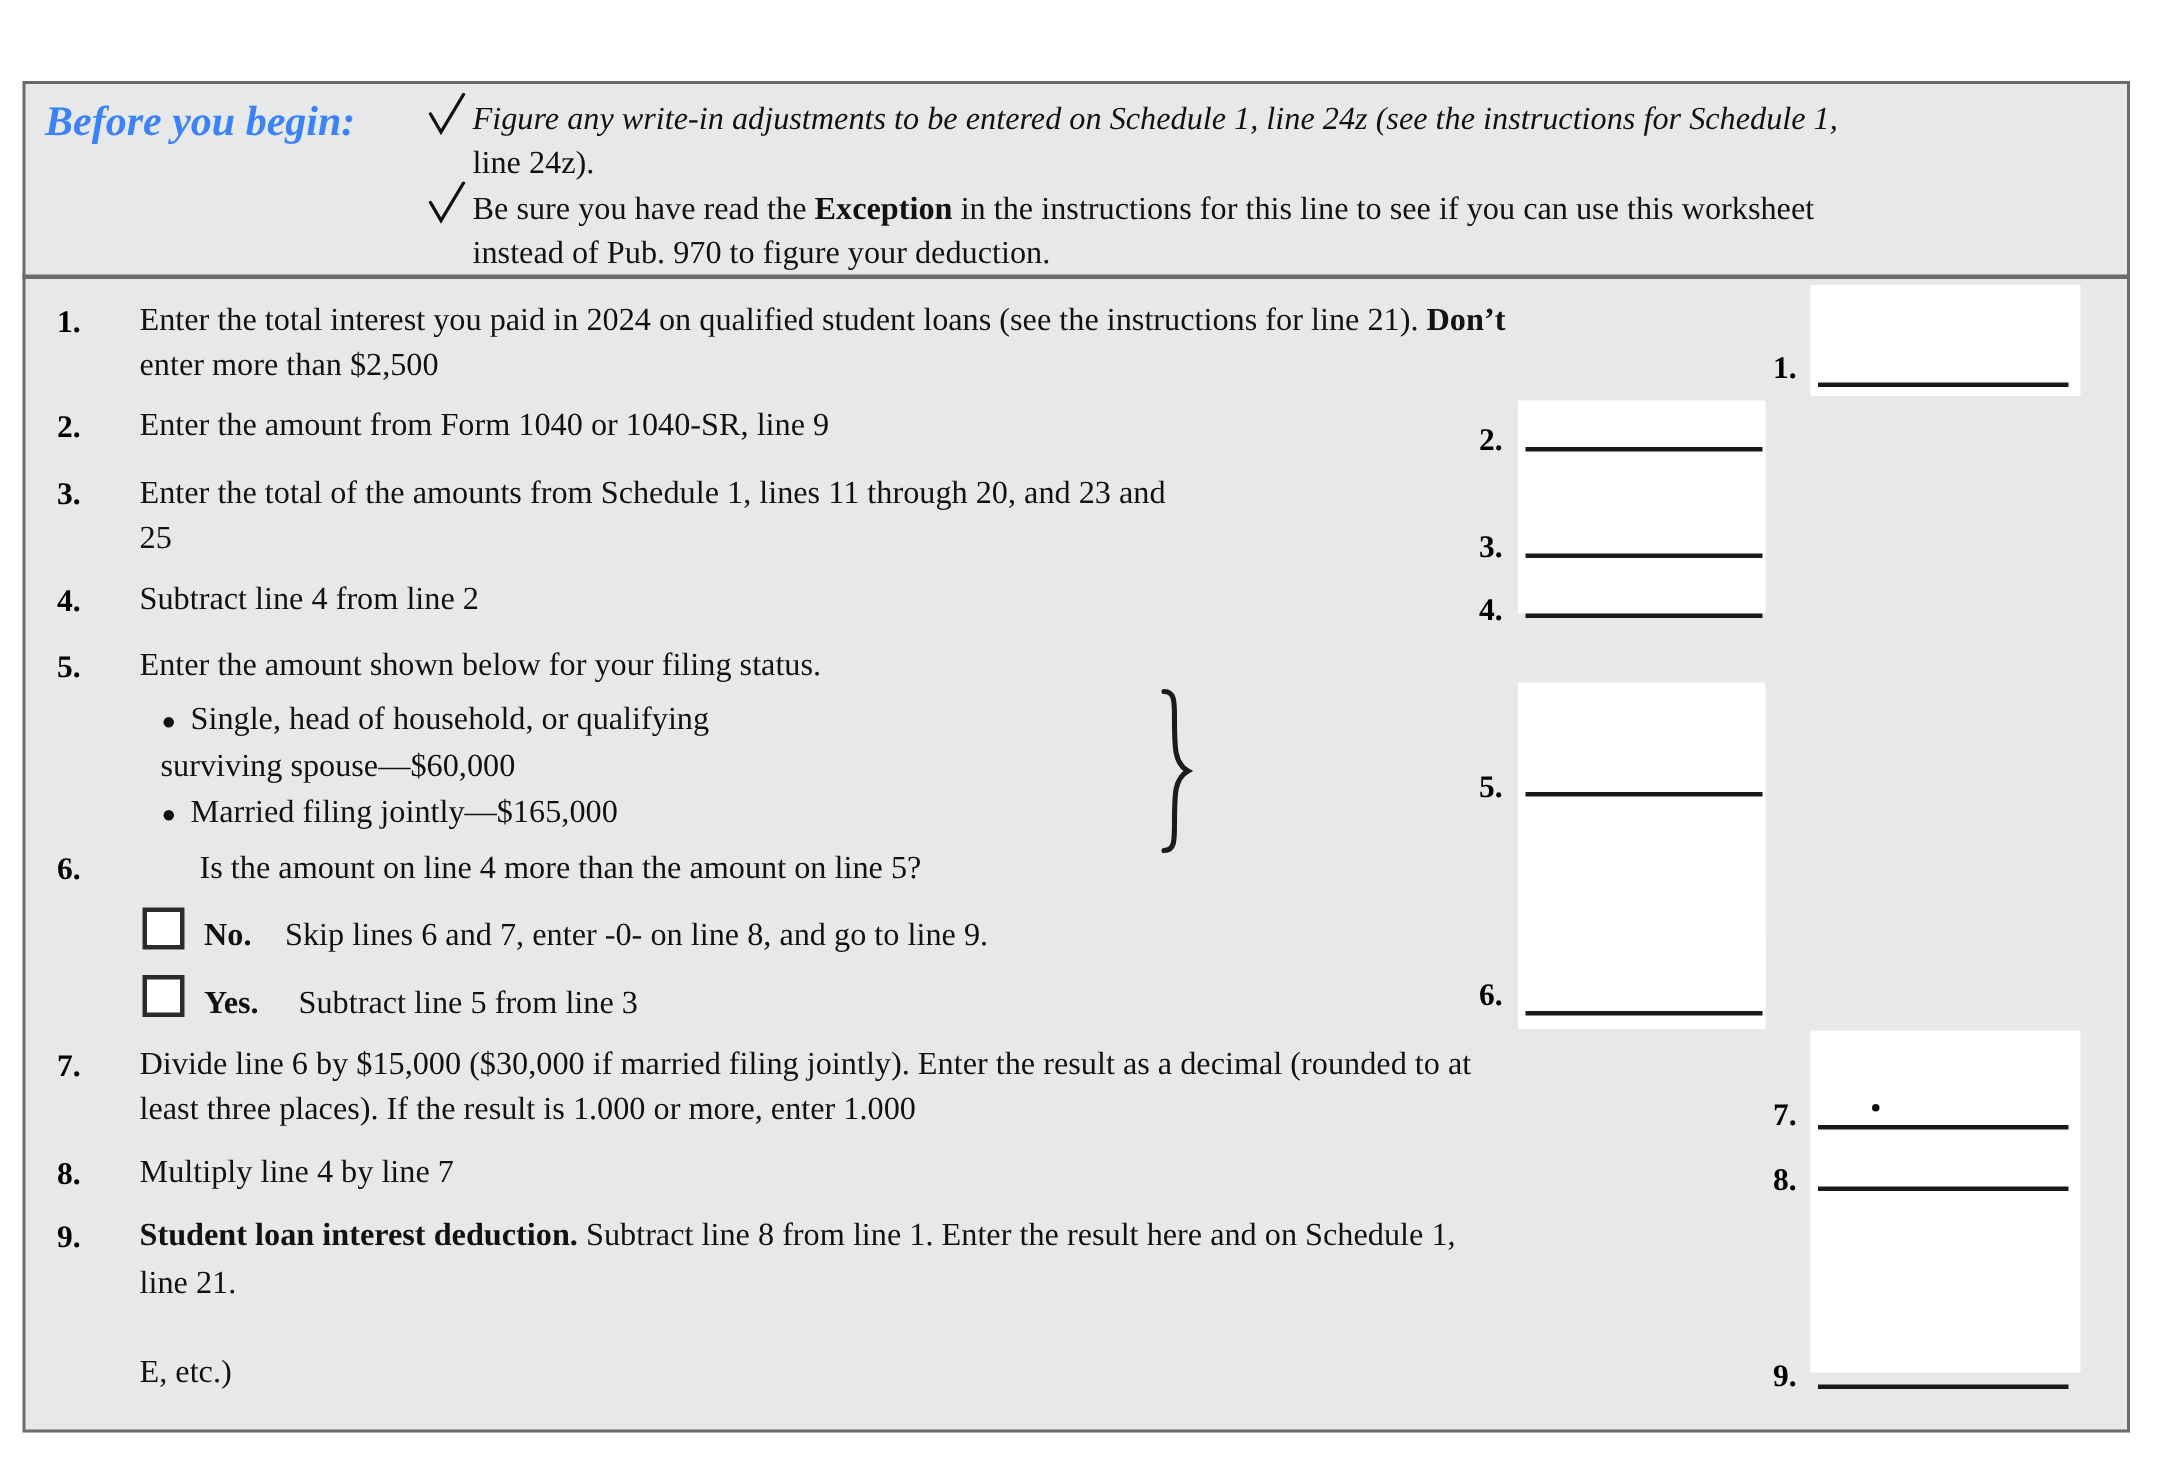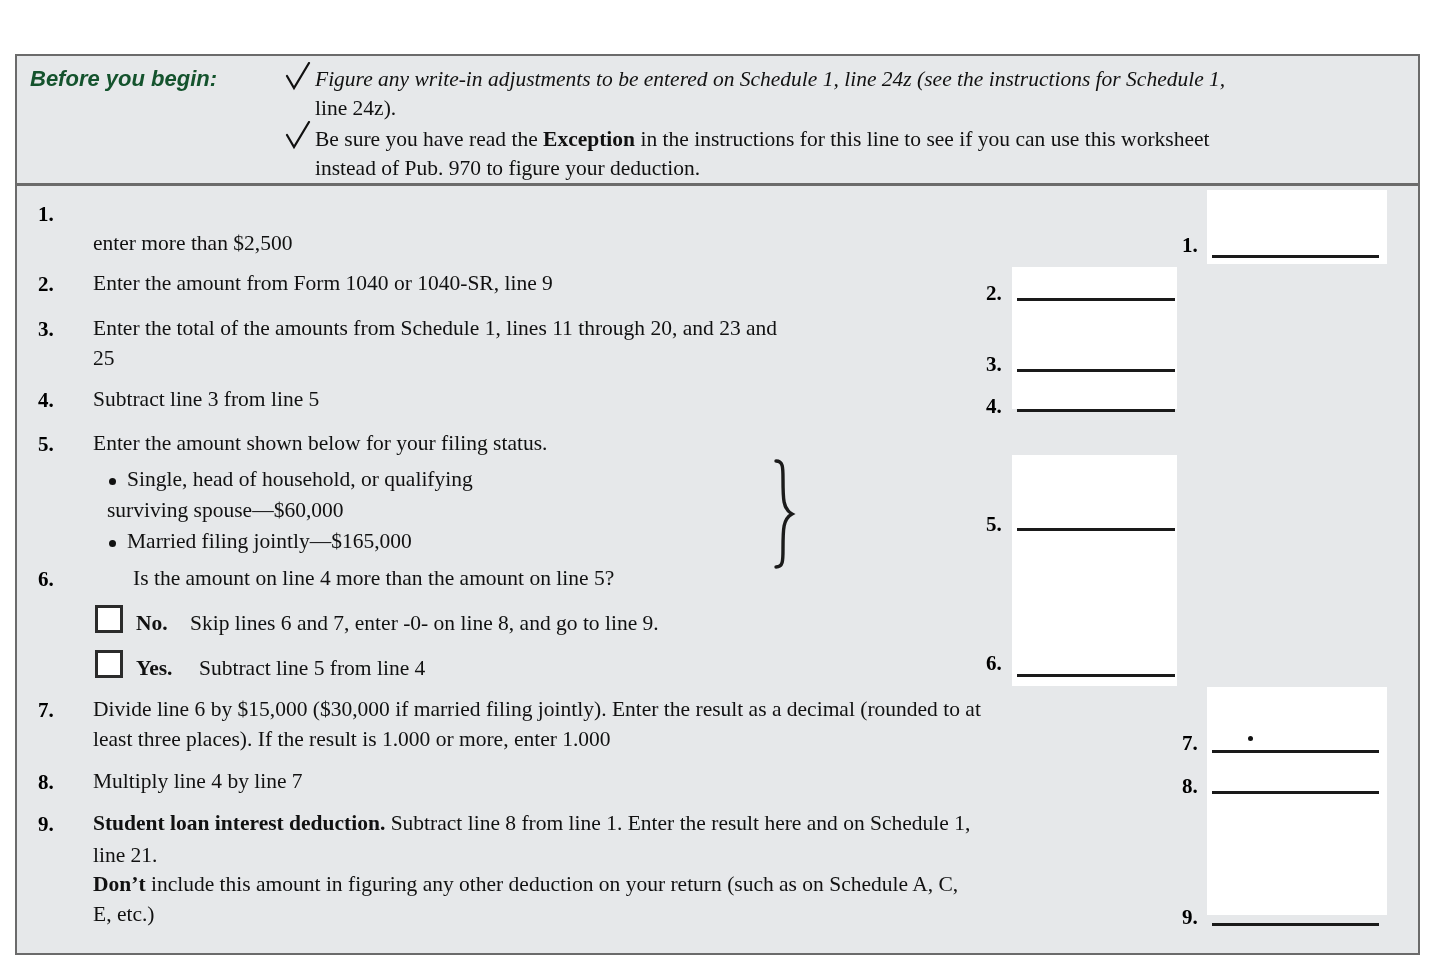--- a/index.html
+++ b/index.html
@@ -70,25 +70,25 @@
     font-weight: bold;
     font-size: 21px;
     color: #000;
   }
 
   
   .byb {
     position: absolute;
     left: 30px;
     top: 66px;
-    font-family: Liberation Sans, sans-serif;
+    font-family: Liberation Serif, serif;
     font-style: italic;
     font-weight: bold;
-    font-size: 22px;
-    color: #14532d;
+    font-size: 28px;
+    color: #3b82f6;
     white-space: nowrap;
   }
 
   
   .checkmark {
     position: absolute;
     width: 26px;
     height: 30px;
   }
   .checkmark svg { display: block; }
@@ -175,20 +175,21 @@
 
   <div class="checkmark" style="left:285px; top:121px;">
     <svg width="26" height="30" viewBox="0 0 26 30">
         <path d="M2 14 L9 26 L24 1" stroke="#111" stroke-width="2.2" fill="none" stroke-linecap="round"></path>
       </svg>
   </div>
   <div class="txt" style="left:315px; top:126px;"><span>Be sure you have read the </span><span class="b">Exception</span><span> in the instructions for this line to see if you can use this worksheet</span></div>
   <div class="txt" style="left:315px; top:155px;">instead of Pub. 970 to figure your deduction.</div>
 
   <div class="num" style="left:38px; top:202px;">1.</div>
+  <div class="txt" style="left:93px; top:200px;"><span>Enter the total interest you paid in 2024 on qualified student loans (see the instructions for line 21). </span><span class="b">Don’t</span></div>
   <div class="txt" style="left:93px; top:230px;">enter more than $2,500</div>
   <div class="leader" style="left:348px; top:246px; width:835px;"></div>
 
   <div class="whitebox" style="left:1207px; top:190px; width:180px; height:74px;"></div>
   <div class="num" style="left:1182px; top:233px;">1.</div>
   <div class="ansline" style="left:1212px; top:255px; width:167px;"></div>
 
   <div class="whitebox" style="left:1012px; top:267px; width:165px; height:142px;"></div>
 
   <div class="num" style="left:38px; top:272px;">2.</div>
@@ -198,21 +199,21 @@
   <div class="ansline" style="left:1017px; top:298px; width:158px;"></div>
 
   <div class="num" style="left:38px; top:317px;">3.</div>
   <div class="txt" style="left:93px; top:315px;">Enter the total of the amounts from Schedule 1, lines 11 through 20, and 23 and</div>
   <div class="txt" style="left:93px; top:345px;">25</div>
   <div class="leader" style="left:125px; top:361px; width:855px;"></div>
   <div class="num" style="left:986px; top:352px;">3.</div>
   <div class="ansline" style="left:1017px; top:369px; width:158px;"></div>
 
   <div class="num" style="left:38px; top:388px;">4.</div>
-  <div class="txt" style="left:93px; top:386px;">Subtract line 3 from line 5</div>
+  <div class="txt" style="left:93px; top:386px;">Subtract line 4 from line 2</div>
   <div class="leader" style="left:383px; top:403px; width:597px;"></div>
   <div class="num" style="left:986px; top:394px;">4.</div>
   <div class="ansline" style="left:1017px; top:409px; width:158px;"></div>
 
   <div class="num" style="left:38px; top:432px;">5.</div>
   <div class="txt" style="left:93px; top:430px;">Enter the amount shown below for your filing status.</div>
 
   <div class="bullet" style="left:109px; top:478px;"></div>
   <div class="txt" style="left:127px; top:466px;">Single, head of household, or qualifying</div>
   <div class="txt" style="left:107px; top:497px;">surviving spouse—$60,000</div>
@@ -232,21 +233,21 @@
 
   <div class="num" style="left:38px; top:567px;">6.</div>
   <div class="txt" style="left:93px; top:565px;margin-left:40px;">Is the amount on line 4 more than the amount on line 5?</div>
 
   <div class="cbox" style="left:95px; top:605px;"></div>
   <div class="txt b" style="left:136px; top:610px;">No.</div>
   <div class="txt" style="left:190px; top:610px;">Skip lines 6 and 7, enter -0- on line 8, and go to line 9.</div>
 
   <div class="cbox" style="left:95px; top:650px;"></div>
   <div class="txt b" style="left:136px; top:655px;">Yes.</div>
-  <div class="txt" style="left:199px; top:655px;">Subtract line 5 from line 4</div>
+  <div class="txt" style="left:199px; top:655px;">Subtract line 5 from line 3</div>
   <div class="leader" style="left:491px; top:671px; width:470px;"></div>
 
   <div class="whitebox" style="left:1012px; top:625px; width:165px; height:61px;"></div>
   <div class="num" style="left:986px; top:651px;">6.</div>
   <div class="ansline" style="left:1017px; top:674px; width:158px;"></div>
 
   <div class="whitebox" style="left:1207px; top:687px; width:180px; height:228px;"></div>
 
   <div class="num" style="left:38px; top:698px;">7.</div>
   <div class="txt" style="left:93px; top:696px;">Divide line 6 by $15,000 ($30,000 if married filing jointly). Enter the result as a decimal (rounded to at</div>
@@ -258,19 +259,18 @@
 
   <div class="num" style="left:38px; top:770px;">8.</div>
   <div class="txt" style="left:93px; top:768px;">Multiply line 4 by line 7</div>
   <div class="leader" style="left:345px; top:785px; width:830px;"></div>
   <div class="num" style="left:1182px; top:774px;">8.</div>
   <div class="ansline" style="left:1212px; top:791px; width:167px;"></div>
 
   <div class="num" style="left:38px; top:812px;">9.</div>
   <div class="txt" style="left:93px; top:810px;"><span class="b">Student loan interest deduction.</span><span> Subtract line 8 from line 1. Enter the result here and on Schedule 1,</span></div>
   <div class="txt" style="left:93px; top:842px;">line 21.</div>
-  <div class="txt" style="left:93px; top:871px;"><span class="b">Don’t</span><span> include this amount in figuring any other deduction on your return (such as on Schedule A, C,</span></div>
   <div class="txt" style="left:93px; top:901px;">E, etc.)</div>
   <div class="leader" style="left:185px; top:917px; width:995px;"></div>
   <div class="num" style="left:1182px; top:905px;">9.</div>
   <div class="ansline" style="left:1212px; top:923px; width:167px;"></div>
 
 </div>
 
 </body></html>

